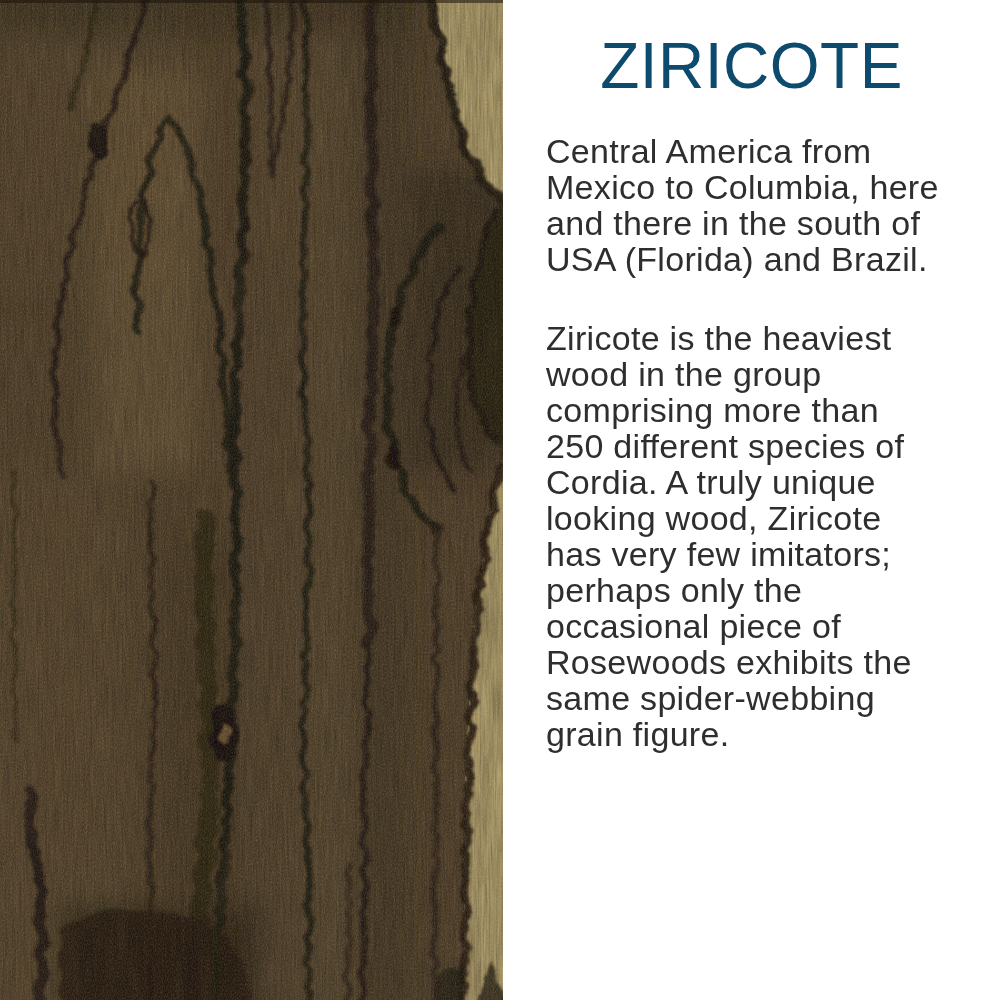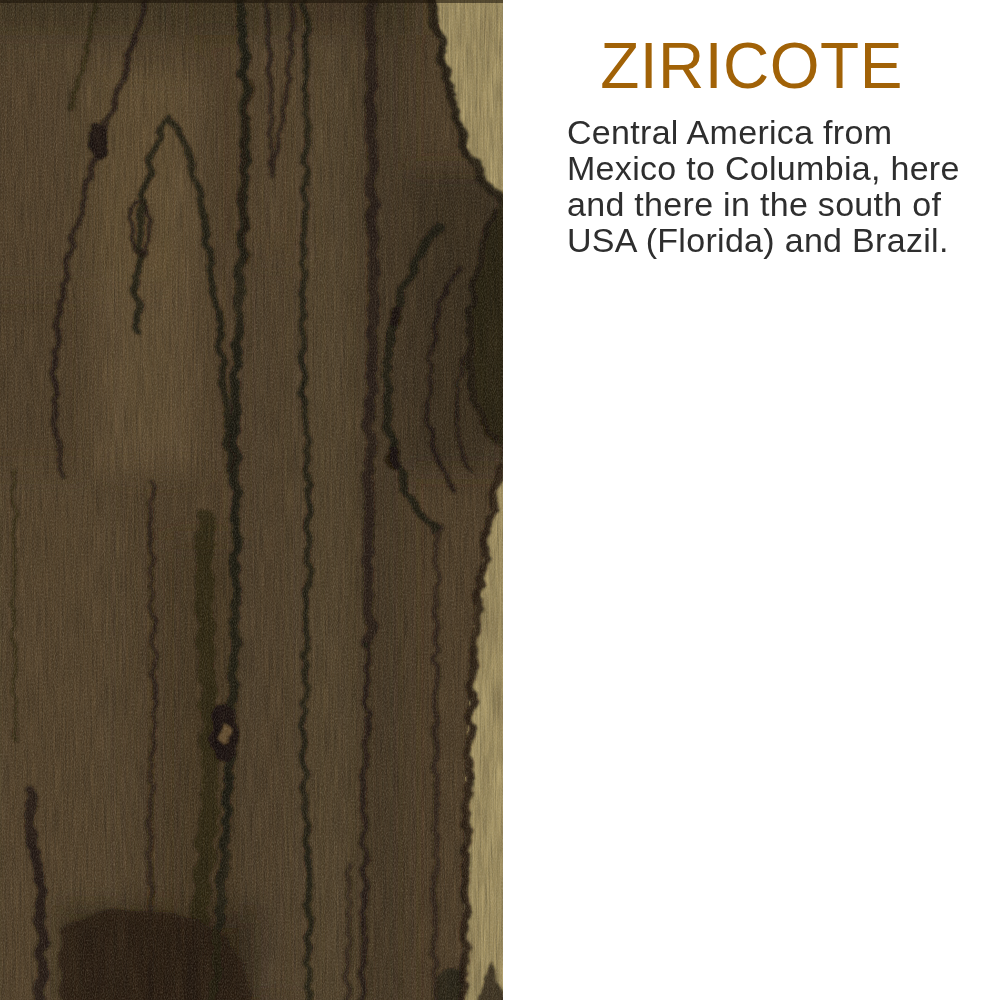--- a/index.html
+++ b/index.html
@@ -20,26 +20,26 @@
     flex:1;
     min-width:0;
   }
   .title{
     margin:34px 0 0 0;
     text-align:center;
     font-size:64px;
     line-height:64px;
     font-weight:300;
     letter-spacing:0.5px;
-    color:#a16207;
+    color:#0c4a6e;
     white-space:nowrap;
   }
   .panel-text{
-    margin-top:16px;
-    padding:0 30px 0 64px;
+    margin-top:35px;
+    padding:0 30px 0 43px;
   }
   .panel-text p{
     margin:0 0 43px 0;
     font-size:34px;
     line-height:36px;
     font-weight:400;
     letter-spacing:0.3px;
     color:#2e2e2e;
     white-space:pre-line;
   }
@@ -145,16 +145,28 @@
     </svg>
   </div>
 
   <div class="panel">
     <h1 class="title">ZIRICOTE</h1>
     <div class="panel-text">
       <p>Central America from
 Mexico to Columbia, here
 and there in the south of
 USA (Florida) and Brazil.</p>
+      <p>Ziricote is the heaviest
+wood in the group
+comprising more than
+250 different species of
+Cordia. A truly unique
+looking wood, Ziricote
+has very few imitators;
+perhaps only the
+occasional piece of
+Rosewoods exhibits the
+same spider-webbing
+grain figure.</p>
     </div>
   </div>
 
 </div>
 
 </body></html>

